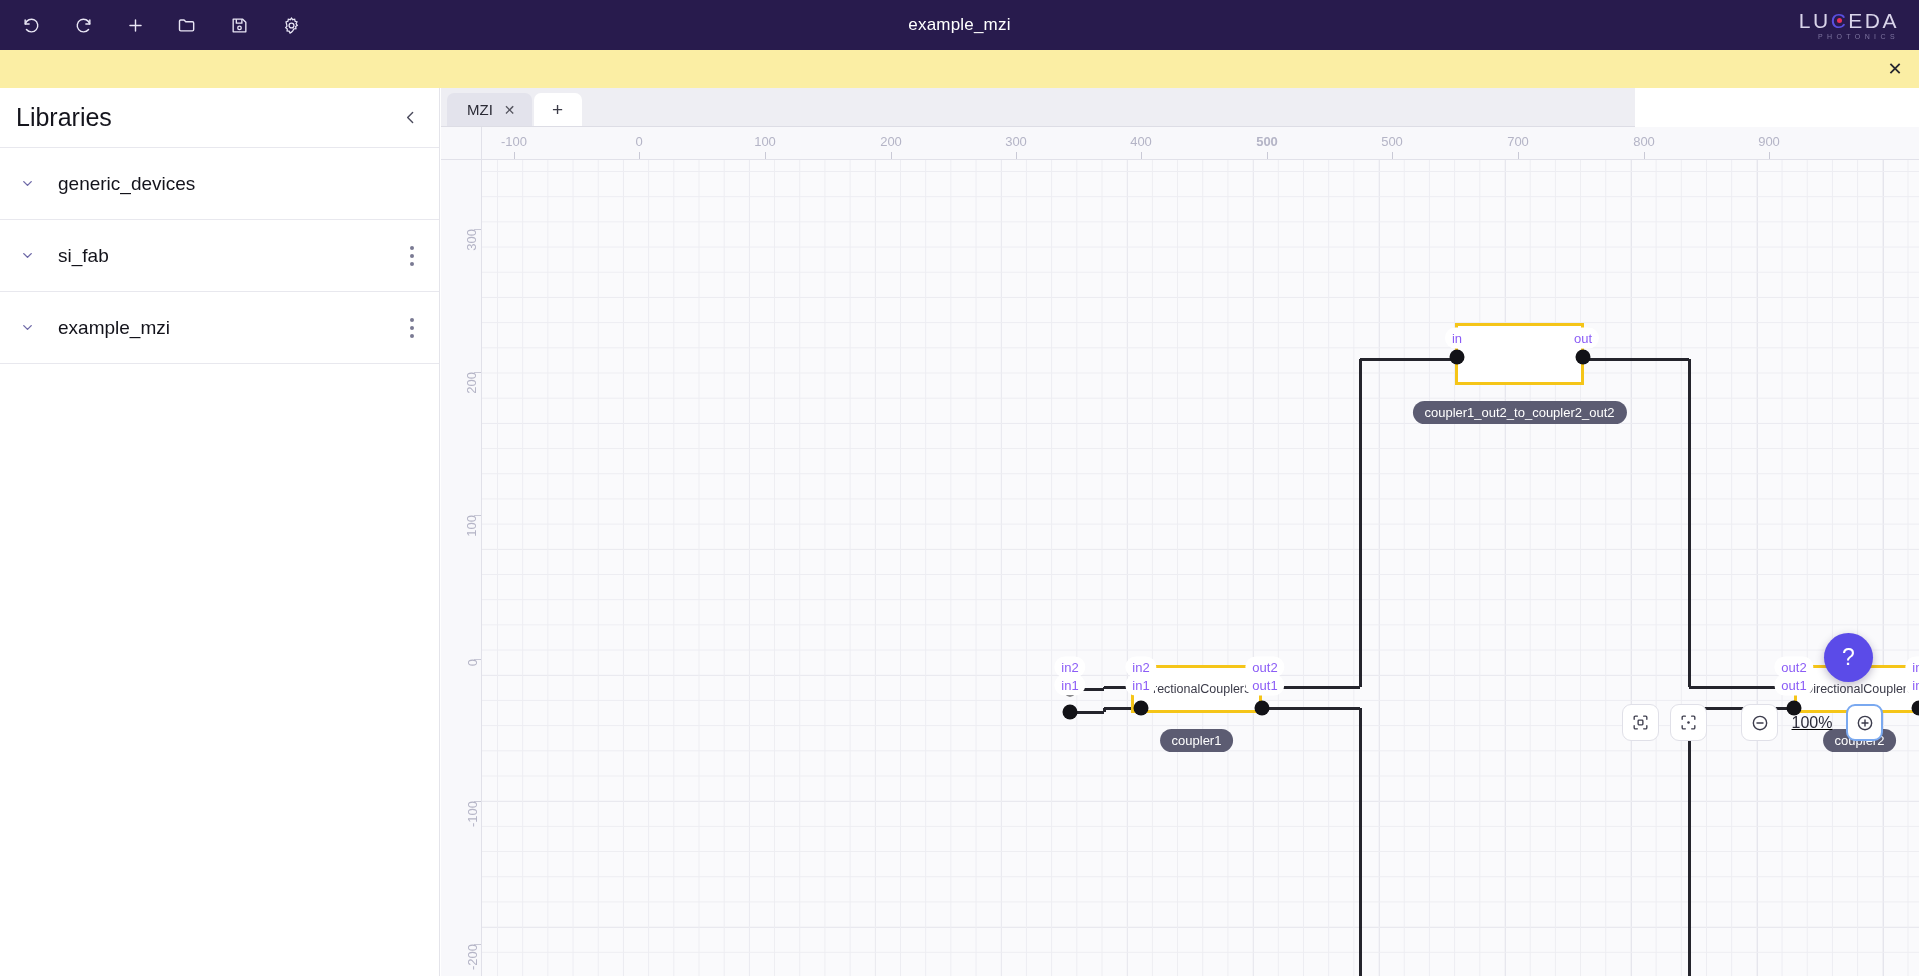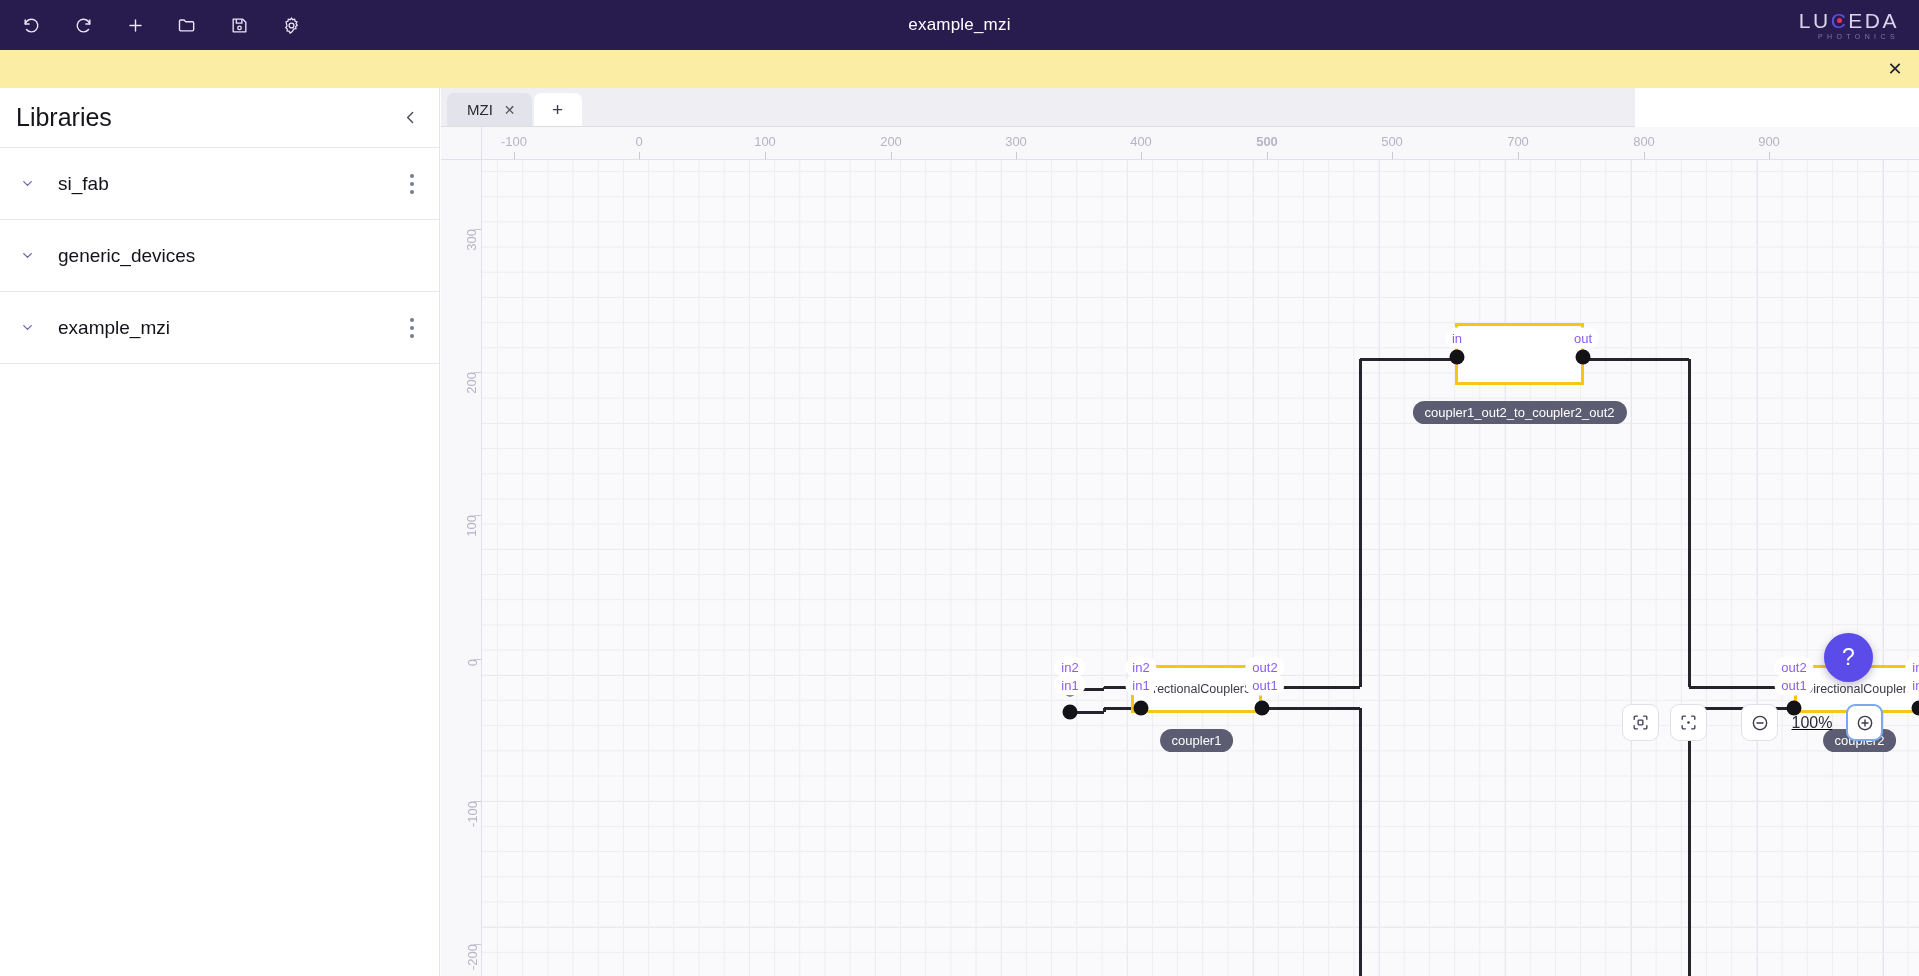--- a/index.html
+++ b/index.html
@@ -263,35 +263,35 @@
     </div>
   </div>
 
 
   <div class="lib-item">
     <span class="lib-chev">
       <svg width="15" height="15" viewBox="0 0 24 24" fill="none" stroke="currentColor" stroke-width="2.2" stroke-linecap="round" stroke-linejoin="round">
           <path d="M6 9l6 6 6-6"></path>
         </svg>
     </span>
-    <span class="lib-label">si_fab</span>
-    <span class="lib-kebab">
-        <i></i>
-        <i></i>
-        <i></i>
-      </span>
+    <span class="lib-label">generic_devices</span>
   </div>
 
   <div class="lib-item">
     <span class="lib-chev">
       <svg width="15" height="15" viewBox="0 0 24 24" fill="none" stroke="currentColor" stroke-width="2.2" stroke-linecap="round" stroke-linejoin="round">
           <path d="M6 9l6 6 6-6"></path>
         </svg>
     </span>
-    <span class="lib-label">generic_devices</span>
+    <span class="lib-label">si_fab</span>
+    <span class="lib-kebab">
+        <i></i>
+        <i></i>
+        <i></i>
+      </span>
   </div>
 
   <div class="lib-item">
     <span class="lib-chev">
       <svg width="15" height="15" viewBox="0 0 24 24" fill="none" stroke="currentColor" stroke-width="2.2" stroke-linecap="round" stroke-linejoin="round">
           <path d="M6 9l6 6 6-6"></path>
         </svg>
     </span>
     <span class="lib-label">example_mzi</span>
     <span class="lib-kebab">

